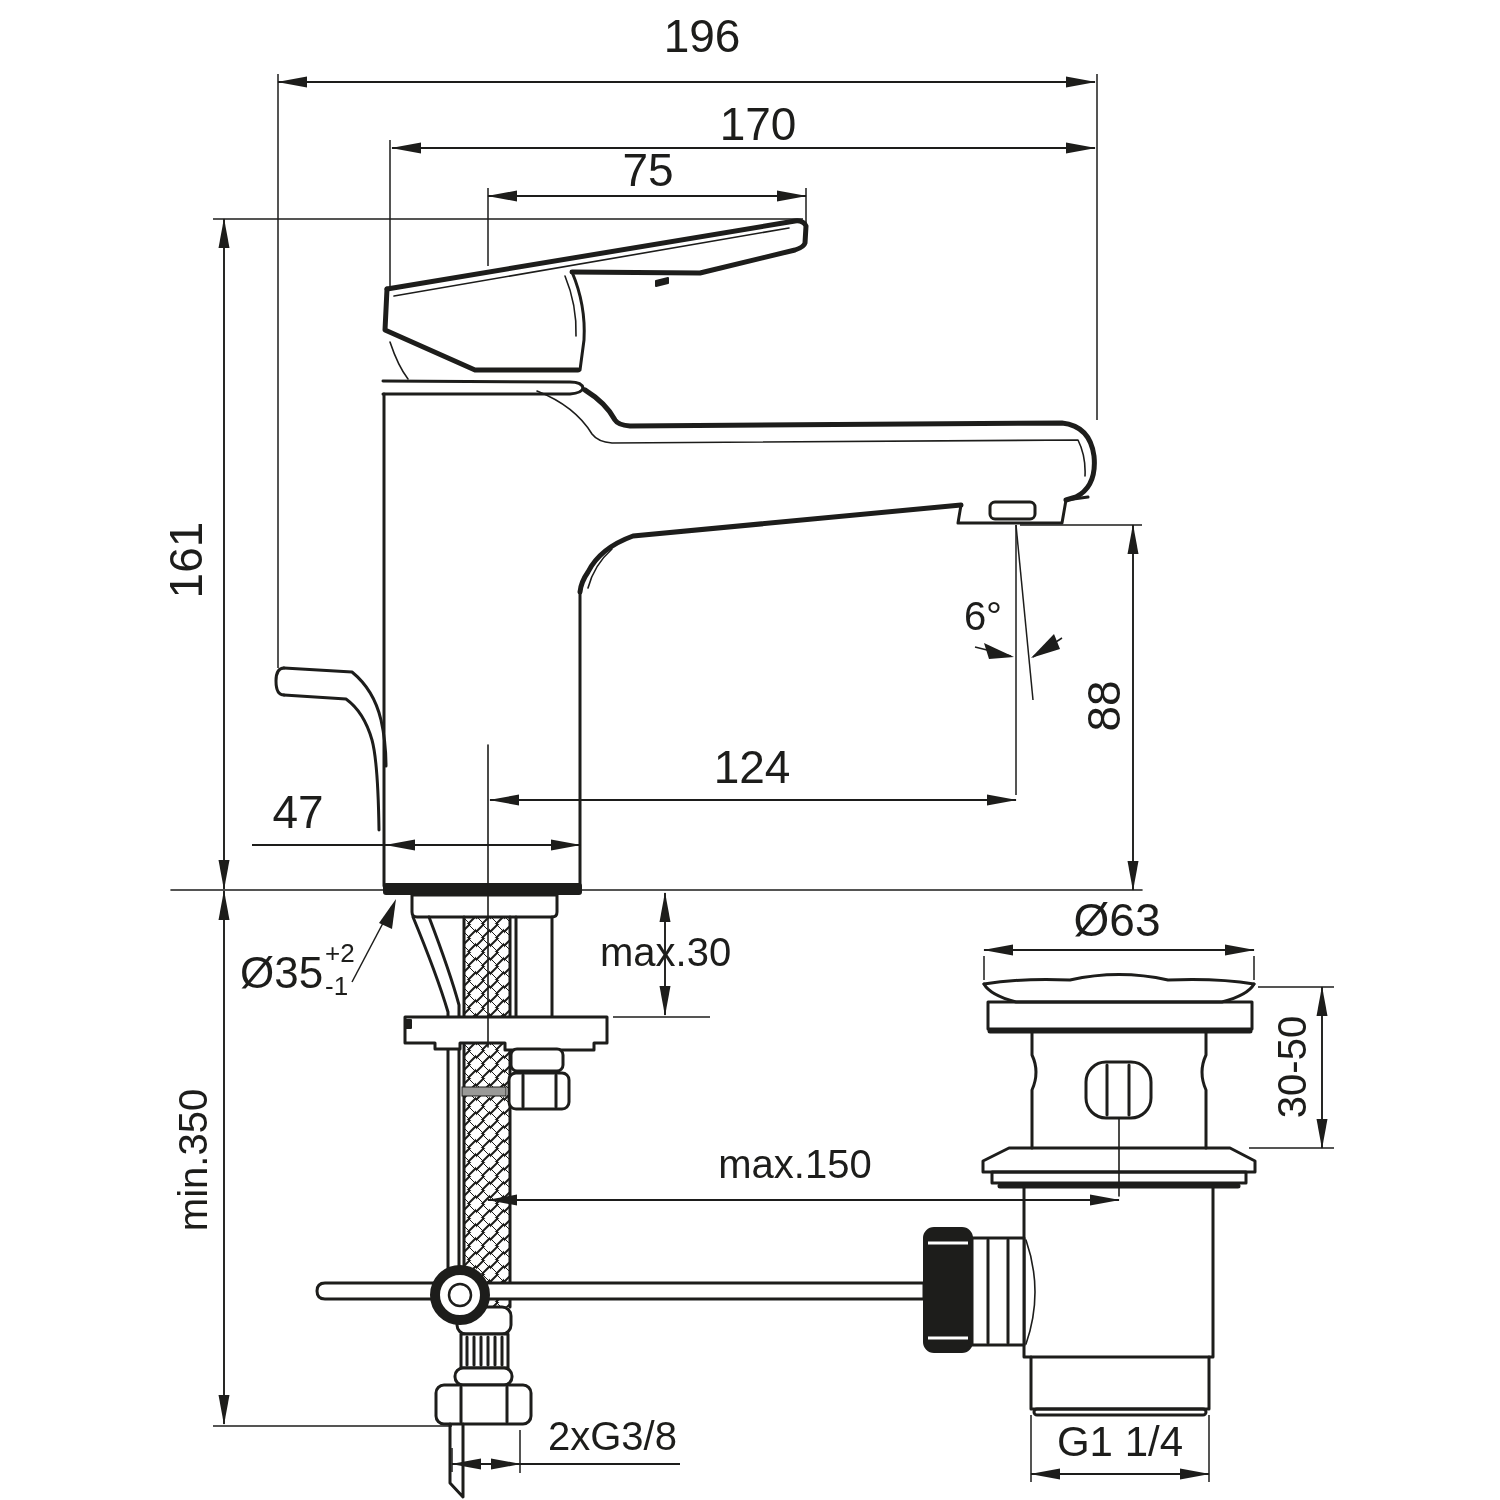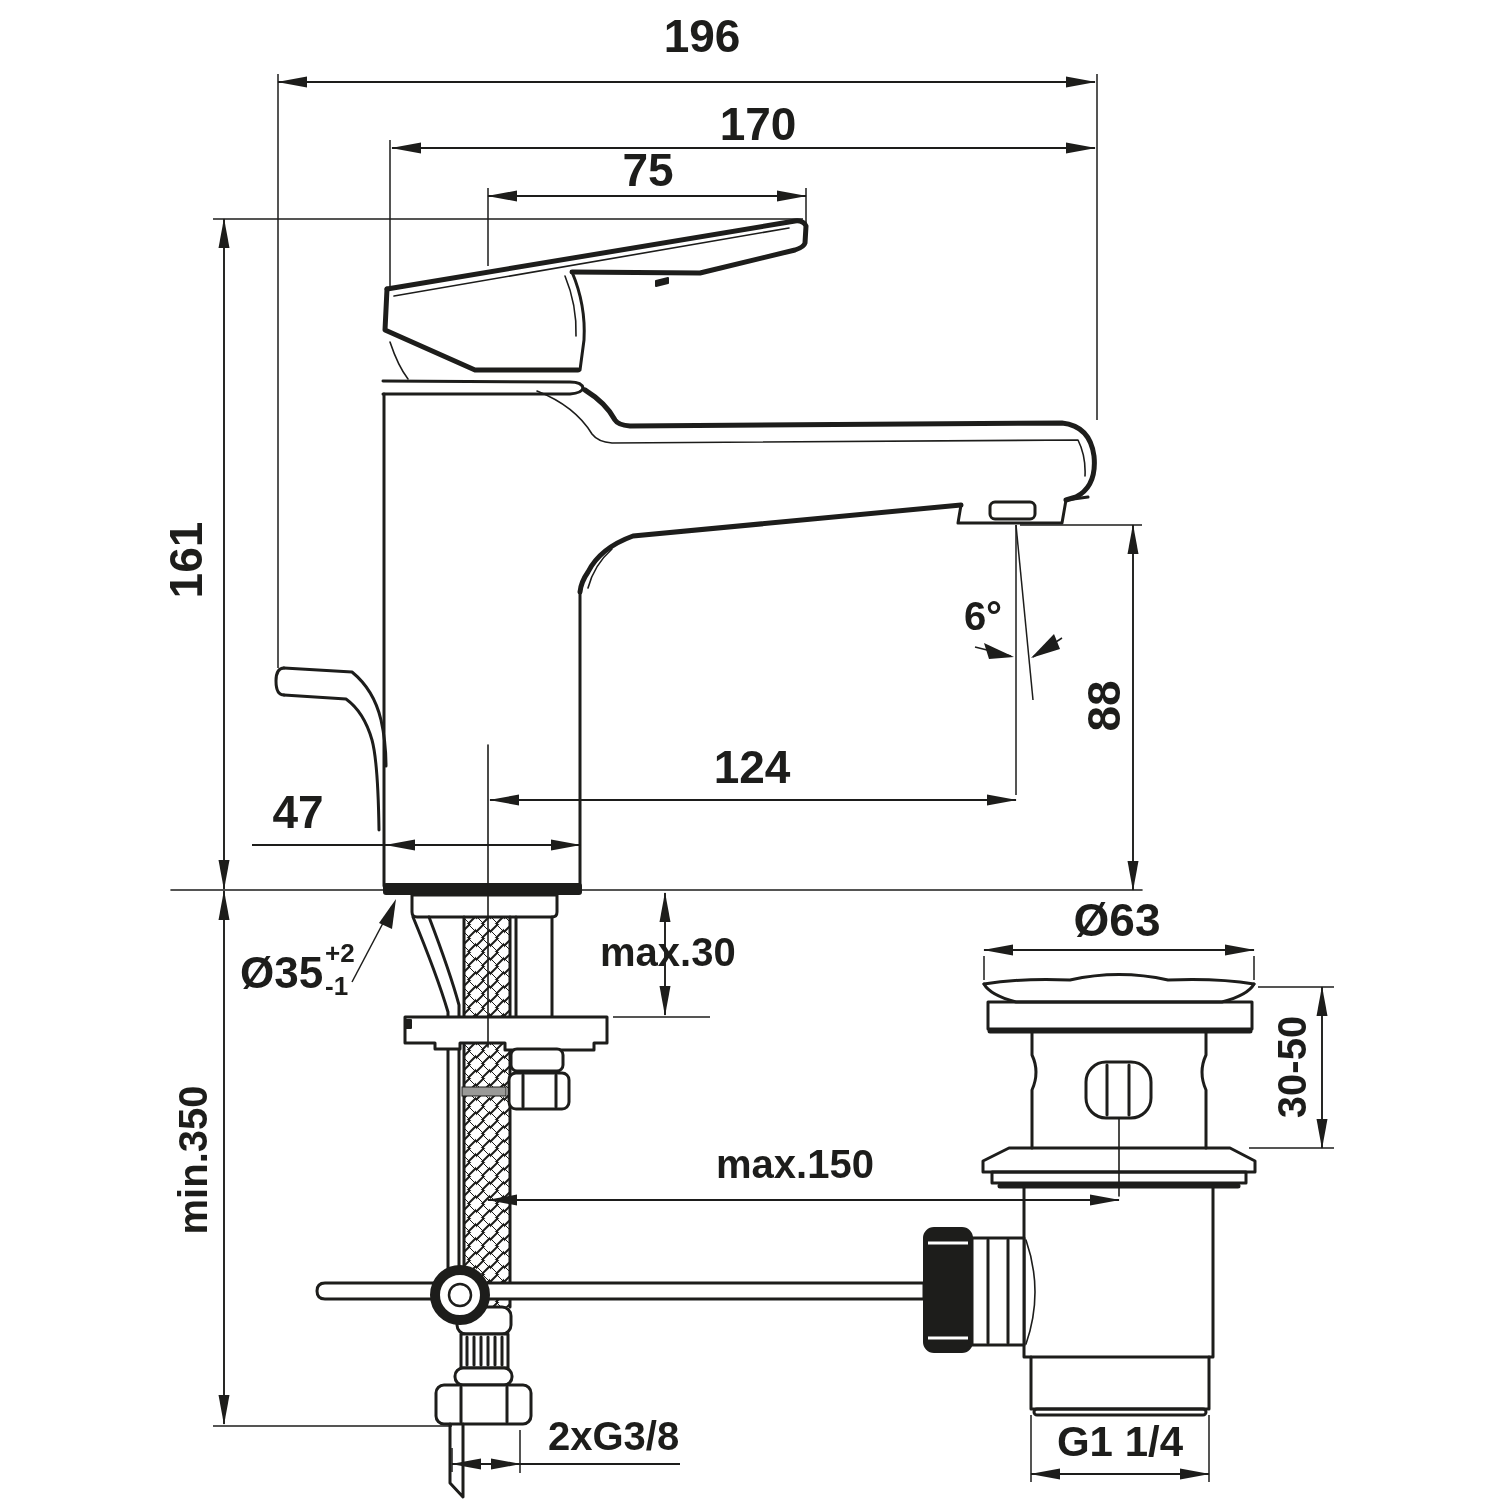--- a/index.html
+++ b/index.html
@@ -1,16 +1,16 @@
 <!DOCTYPE html>
 <html><head>
 <meta charset="utf-8">
 <style>
   html,body{margin:0;padding:0;background:#ffffff;}
-  #canvas{width:1500px;height:1500px;position:relative;background:#ffffff;overflow:hidden;font-weight:bold;}
+  #canvas{width:1500px;height:1500px;position:relative;background:#ffffff;overflow:hidden;}
   svg{position:absolute;left:0;top:0;}
   .obj{fill:none;stroke:#1d1d1b;stroke-width:3;stroke-linecap:round;stroke-linejoin:round;}
   .objthick{fill:none;stroke:#1d1d1b;stroke-width:5;stroke-linecap:round;stroke-linejoin:round;}
   .objthin{fill:none;stroke:#1d1d1b;stroke-width:1.6;stroke-linecap:round;stroke-linejoin:round;}
   .objfillw{fill:#ffffff;stroke:#1d1d1b;stroke-width:3;stroke-linejoin:round;}
   .objfillb{fill:#1d1d1b;stroke:#1d1d1b;stroke-width:2;stroke-linejoin:round;}
   .dim{fill:none;stroke:#1d1d1b;stroke-width:1.9;}
   .ext{fill:none;stroke:#1d1d1b;stroke-width:1.5;}
   .arr{fill:#1d1d1b;stroke:none;}
   text{font-family:"Liberation Sans","DejaVu Sans",sans-serif;fill:#1d1d1b;}

